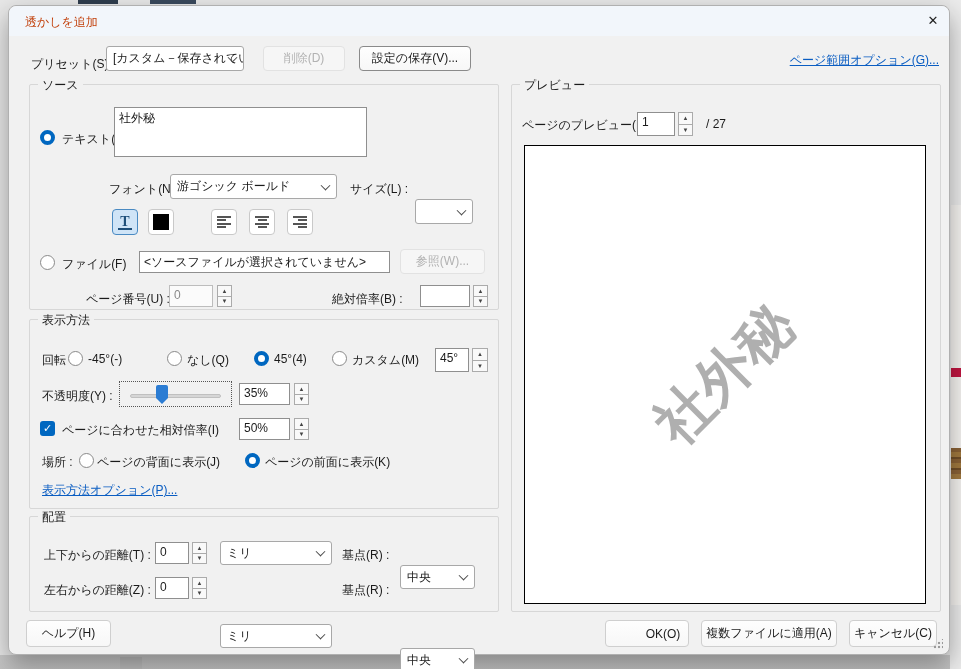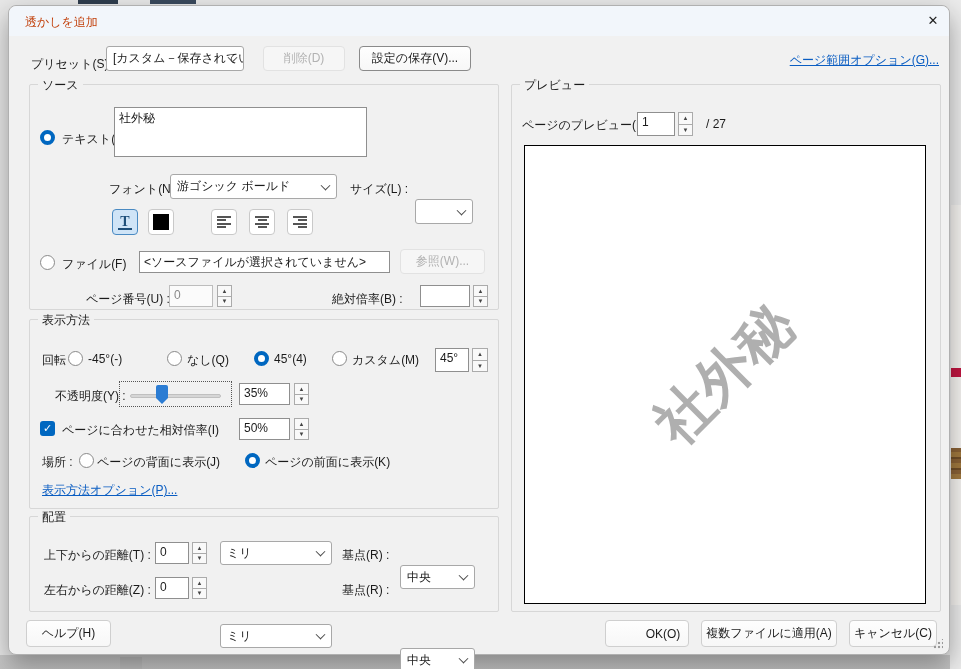--- a/index.html
+++ b/index.html
@@ -191,21 +191,21 @@
     <div class="abs radio sel" style="left:224px;top:31px;"></div>
     <div class="abs lbl" style="left:244px;top:32px;">45°(4)</div>
     <div class="abs radio" style="left:302px;top:31px;"></div>
     <div class="abs lbl" style="left:322px;top:32px;">カスタム(M)</div>
     <div class="abs field" style="left:405px;top:28px;width:34px;height:24px;">45°</div>
     <div class="abs spin" style="left:442px;top:28px;width:16px;height:24px;">
       <span>▲</span>
       <span>▼</span>
     </div>
 
-    <div class="abs lbl" style="left:25px;top:68px;">不透明度(Y) :</div>
+    <div class="abs lbl" style="left:12px;top:68px;">不透明度(Y) :</div>
     <div class="abs slider-wrap" style="left:89px;top:61px;width:113px;height:26px;">
       <span class="slider-track"></span>
       <span class="slider-thumb"></span>
     </div>
     <div class="abs field" style="left:209px;top:63px;width:51px;height:22px;">35%</div>
     <div class="abs spin" style="left:264px;top:63px;width:15px;height:22px;">
       <span>▲</span>
       <span>▼</span>
     </div>
 

